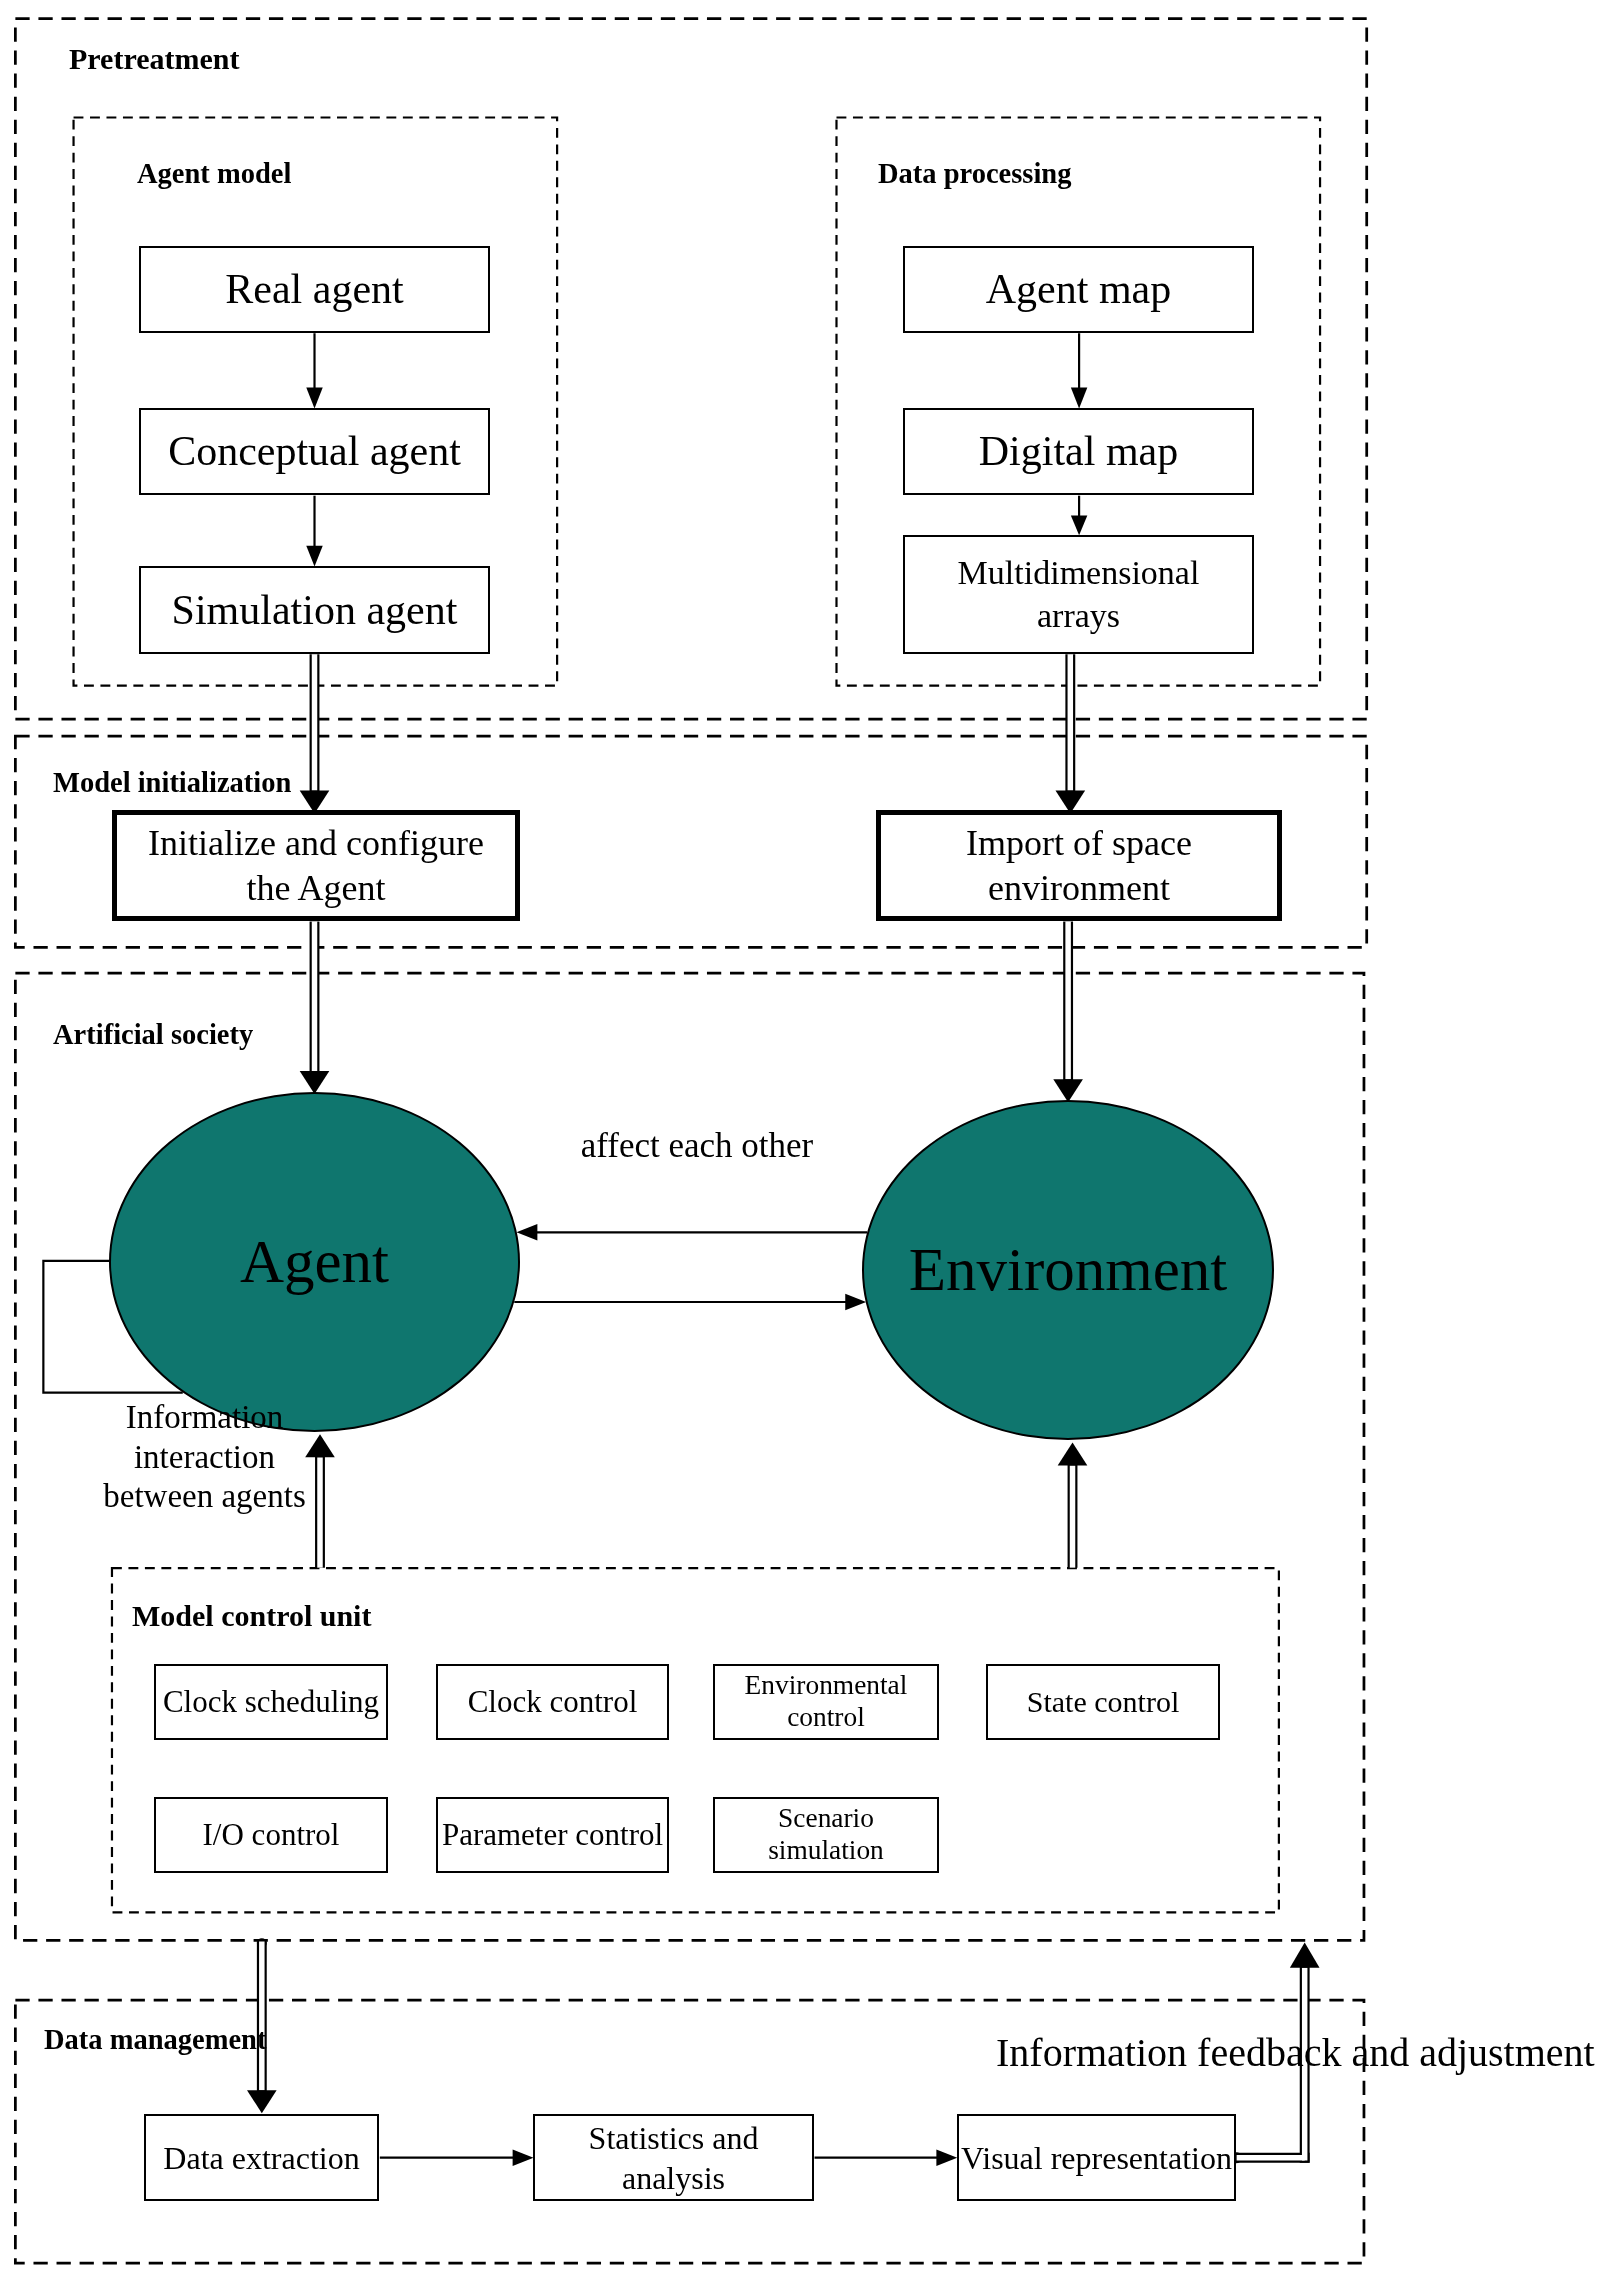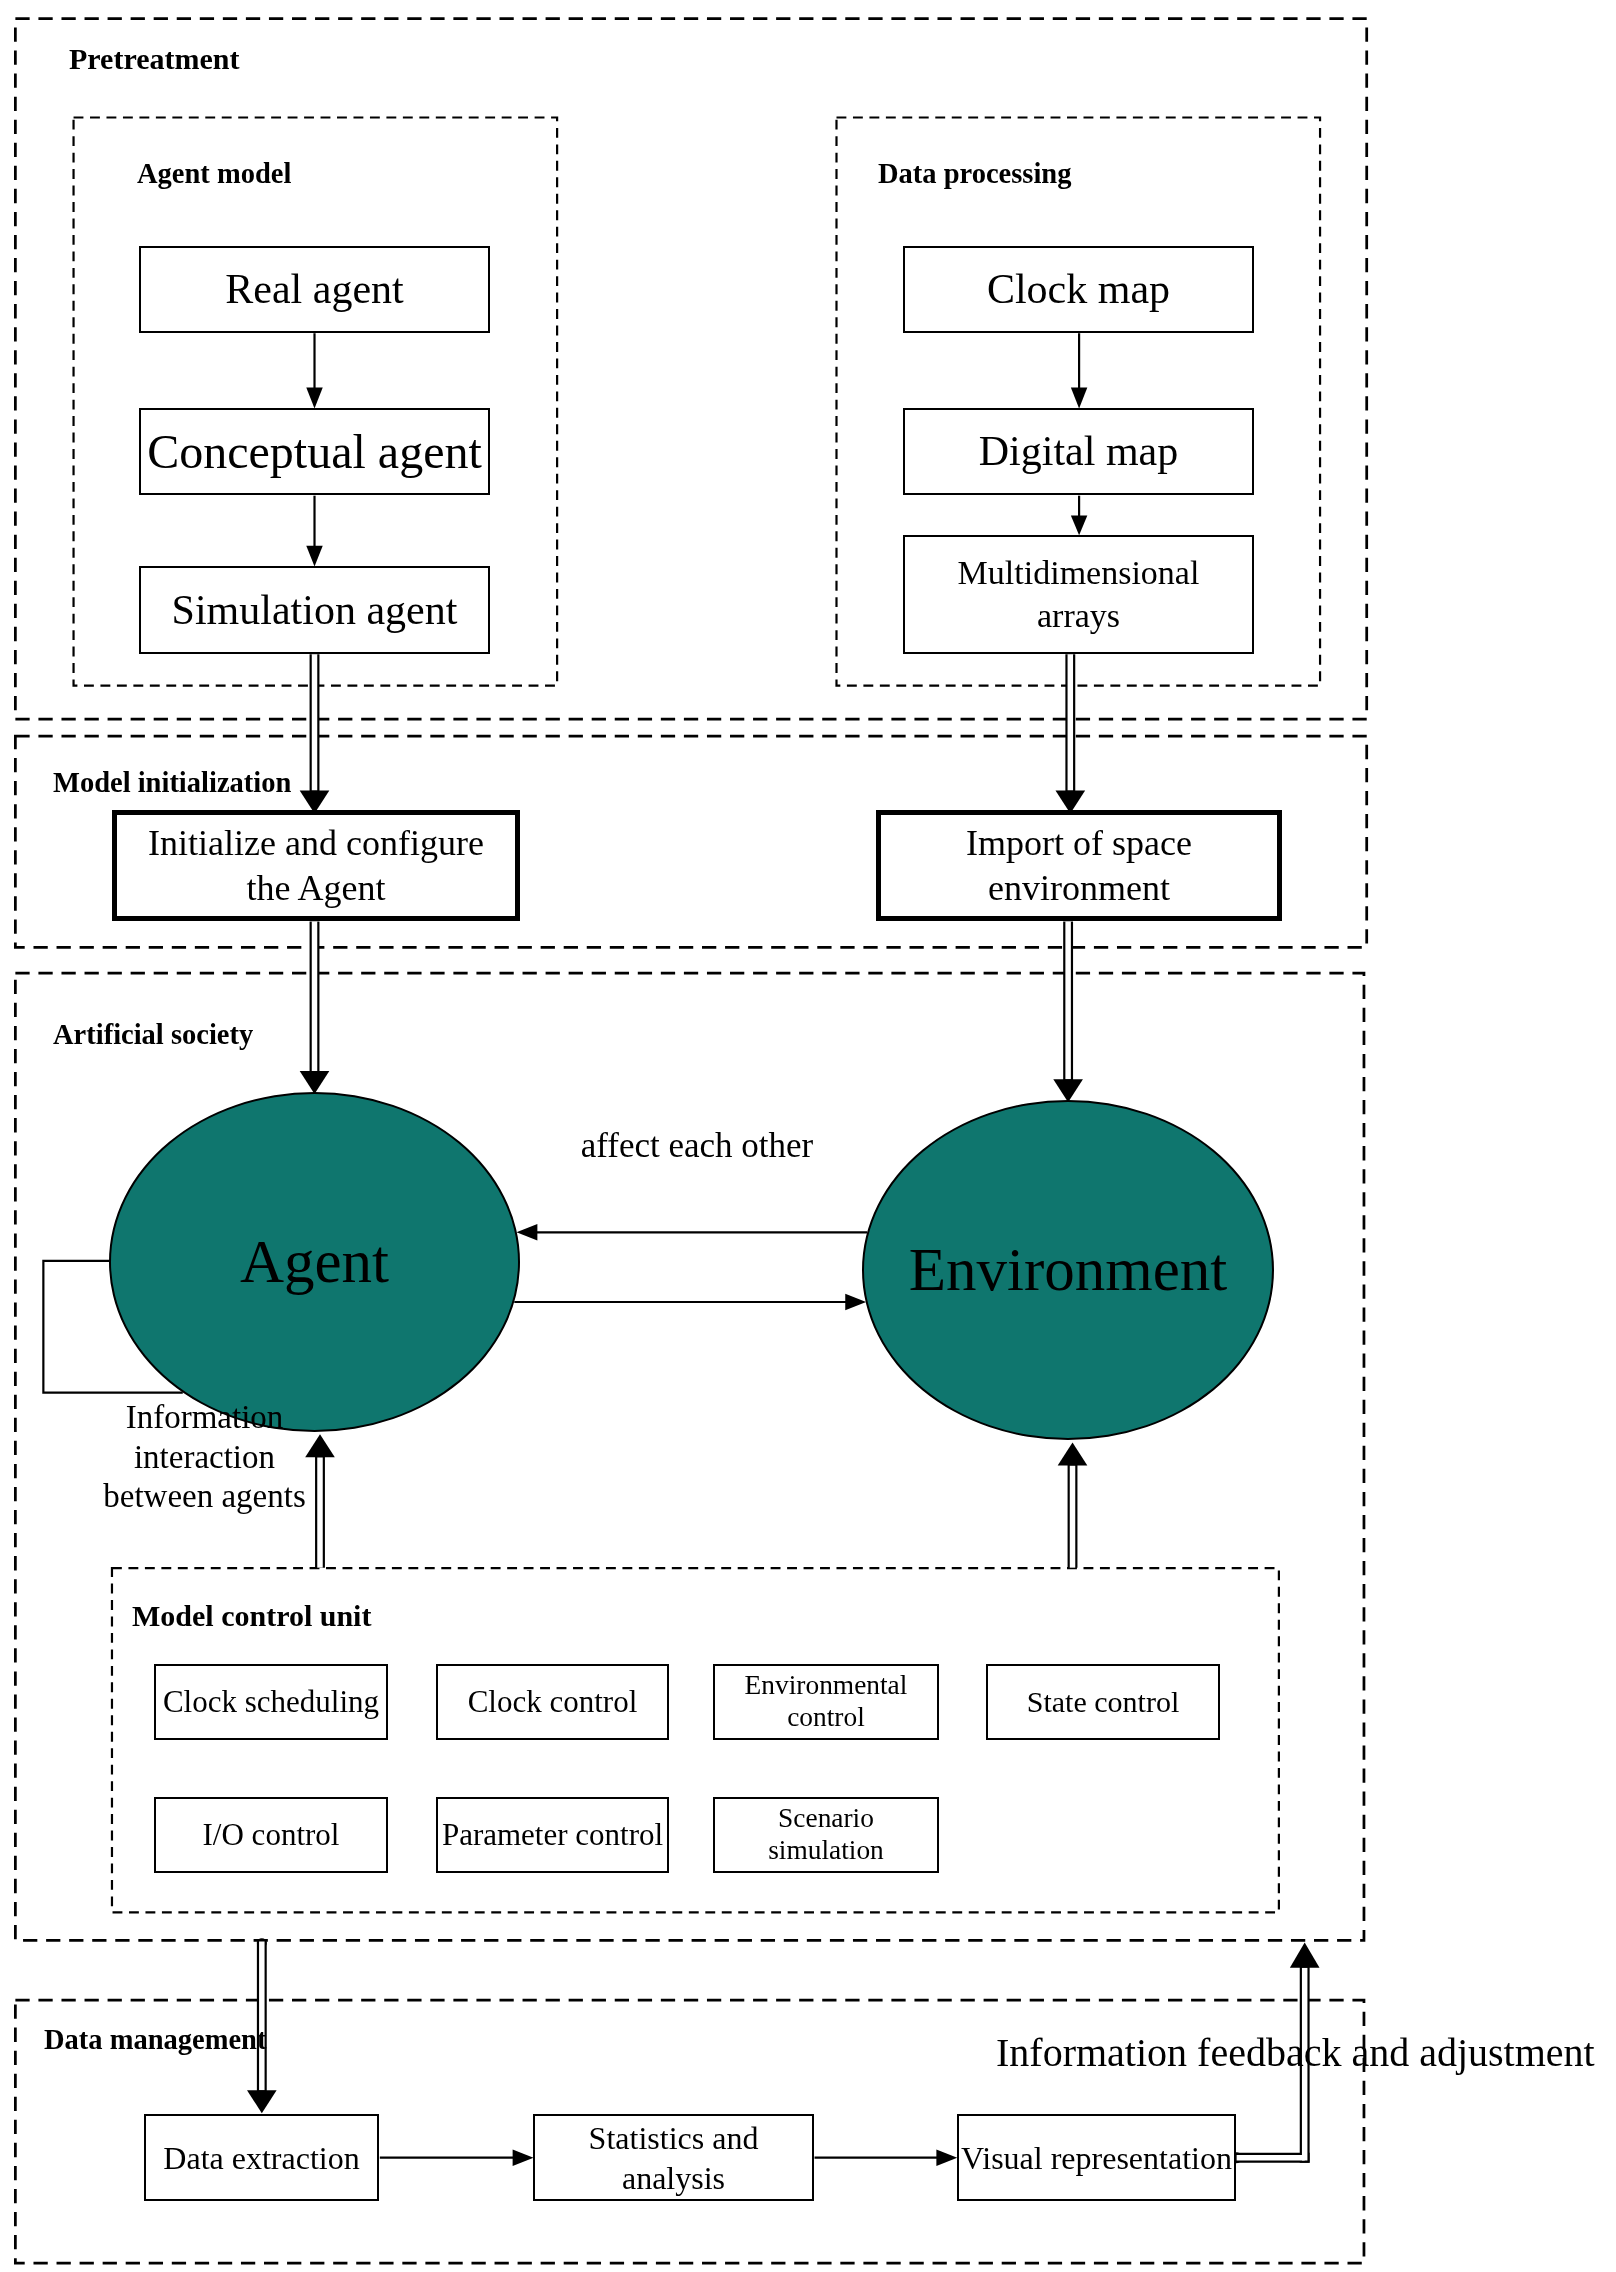--- a/index.html
+++ b/index.html
@@ -126,24 +126,24 @@
     </g>
   </svg>
 
   <div class="slabel" style="left:69px;top:42px;font-size:30px">Pretreatment</div>
 
   <div class="slabel" style="left:137px;top:158px;font-size:28.5px">Agent model</div>
 
   <div class="slabel" style="left:878px;top:158px;font-size:28.5px">Data processing</div>
 
   <div class="box" style="left:139px;top:246px;width:351px;height:87px;font-size:42px">Real agent</div>
-  <div class="box" style="left:139px;top:408px;width:351px;height:87px;font-size:48px">Conceptual agent</div>
+  <div class="box" style="left:139px;top:408px;width:351px;height:87px;font-size:42px">Conceptual agent</div>
   <div class="box" style="left:139px;top:566px;width:351px;height:88px;font-size:42px">Simulation agent</div>
 
-  <div class="box" style="left:903px;top:246px;width:351px;height:87px;font-size:42px">Clock map</div>
+  <div class="box" style="left:903px;top:246px;width:351px;height:87px;font-size:42px">Agent map</div>
   <div class="box" style="left:903px;top:408px;width:351px;height:87px;font-size:42px">Digital map</div>
   <div class="box" style="left:903px;top:535px;width:351px;height:119px;font-size:34px">Multidimensional
 arrays</div>
 
   <div class="slabel" style="left:53px;top:767px;font-size:28.5px">Model initialization</div>
 
   <div class="box thick" style="left:112px;top:810px;width:408px;height:111px;font-size:36px">Initialize and configure
 the Agent</div>
   <div class="box thick" style="left:876px;top:810px;width:406px;height:111px;font-size:36px">Import of space
 environment</div>

